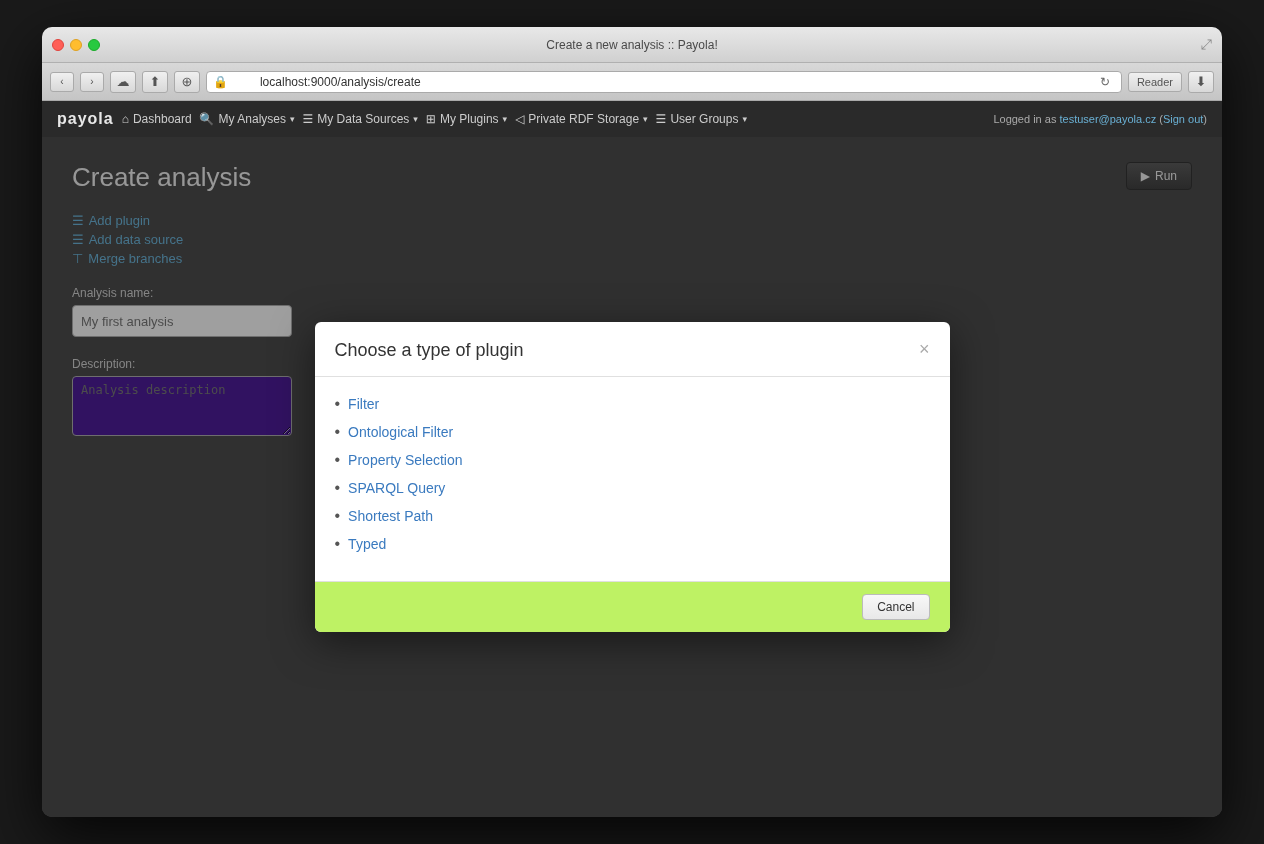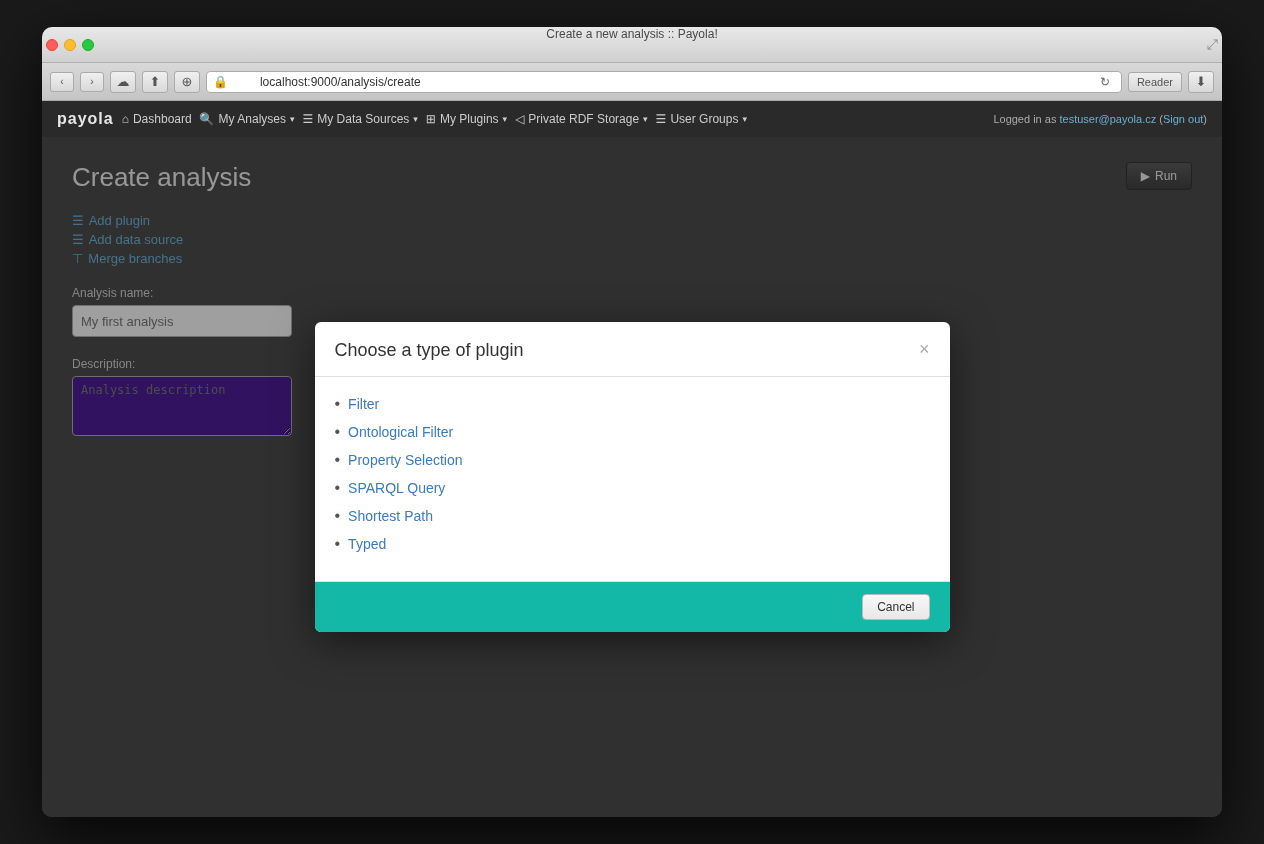--- a/index.html
+++ b/index.html
@@ -22,21 +22,22 @@
       overflow: hidden;
       display: flex;
       flex-direction: column;
     }
 
     
     .title-bar {
       background: linear-gradient(to bottom, #e8e8e8, #d0d0d0);
       height: 36px;
       display: flex;
-      padding: 0 4px;
+      align-items: center;
+      padding: 0 10px;
       position: relative;
       border-bottom: 1px solid #b0b0b0;
       flex-shrink: 0;
     }
     .traffic-lights {
       display: flex;
       gap: 6px;
       align-items: center;
     }
     .traffic-light {
@@ -326,21 +327,21 @@
       font-size: 16px;
     }
     .plugin-list li a {
       color: #3a7abf;
       text-decoration: none;
       font-size: 14px;
     }
 
     .modal-footer {
       padding: 12px 20px;
-      background: #14b8a6;
+      background: #bef264;
       border-top: 1px solid #e0e0e0;
       display: flex;
       justify-content: flex-end;
     }
 
     .cancel-btn {
       background: linear-gradient(to bottom, #f8f8f8, #e8e8e8);
       border: 1px solid #bbb;
       border-radius: 4px;
       padding: 5px 14px;

